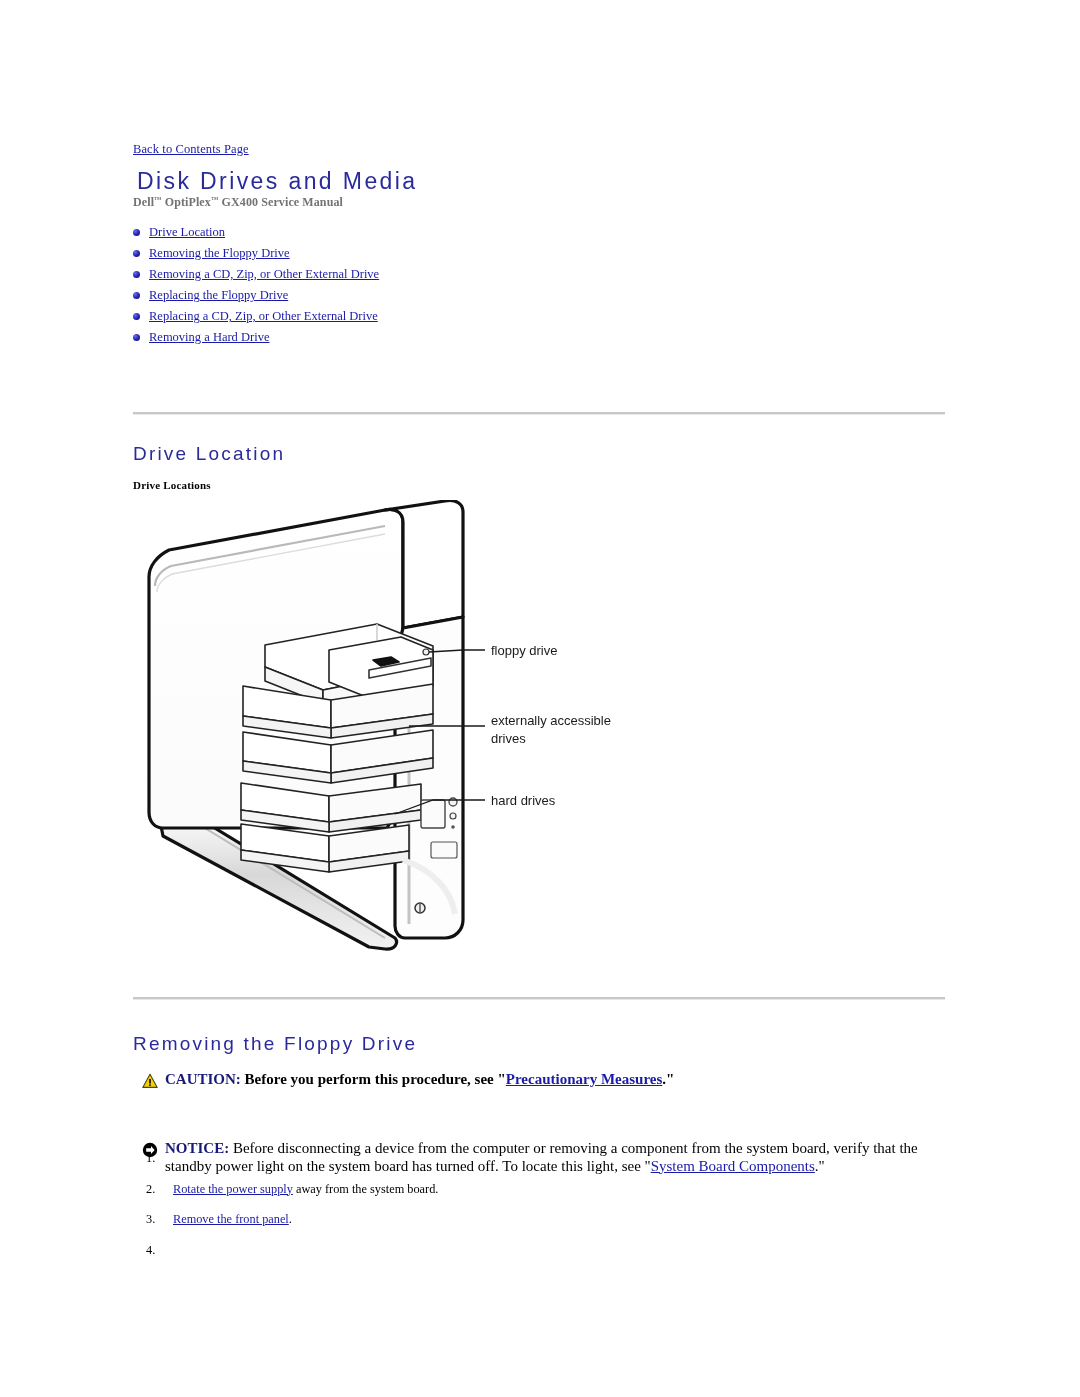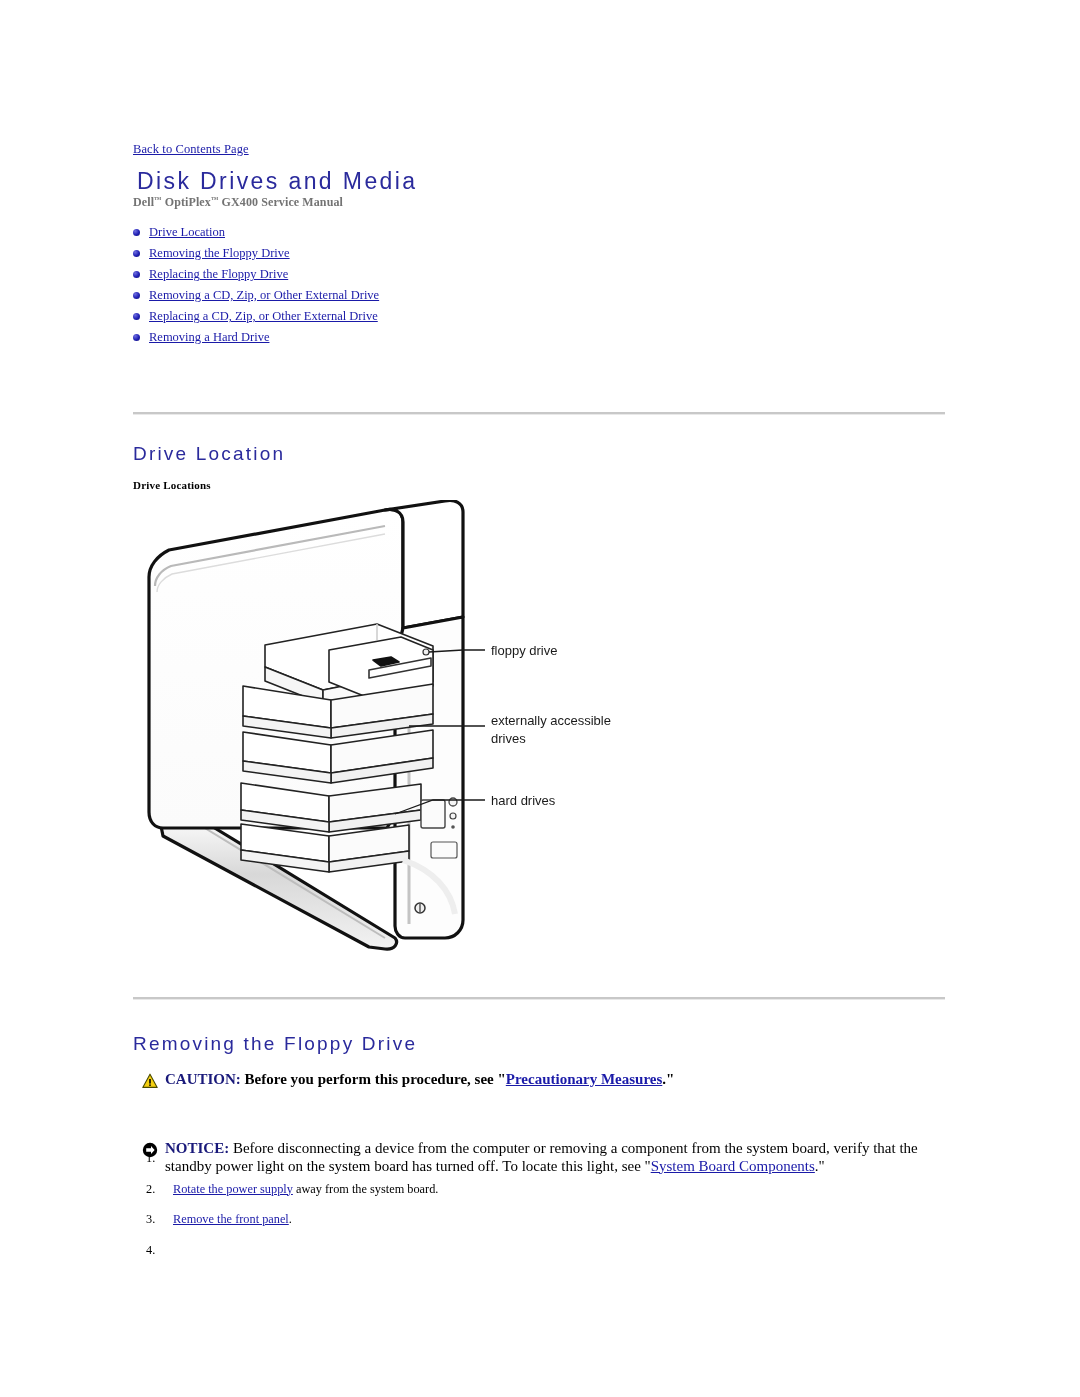--- a/index.html
+++ b/index.html
@@ -218,25 +218,25 @@
     <div class="toc-item">
       <span class="bullet-dot"></span>
       <span class="toc-link">Drive Location</span>
     </div>
     <div class="toc-item">
       <span class="bullet-dot"></span>
       <span class="toc-link">Removing the Floppy Drive</span>
     </div>
     <div class="toc-item">
       <span class="bullet-dot"></span>
+      <span class="toc-link">Removing a CD, Zip, or Other External Drive</span>
+    </div>
+    <div class="toc-item">
+      <span class="bullet-dot"></span>
       <span class="toc-link">Replacing the Floppy Drive</span>
-    </div>
-    <div class="toc-item">
-      <span class="bullet-dot"></span>
-      <span class="toc-link">Removing a CD, Zip, or Other External Drive</span>
     </div>
     <div class="toc-item">
       <span class="bullet-dot"></span>
       <span class="toc-link">Replacing a CD, Zip, or Other External Drive</span>
     </div>
     <div class="toc-item">
       <span class="bullet-dot"></span>
       <span class="toc-link">Removing a Hard Drive</span>
     </div>
   </div>

